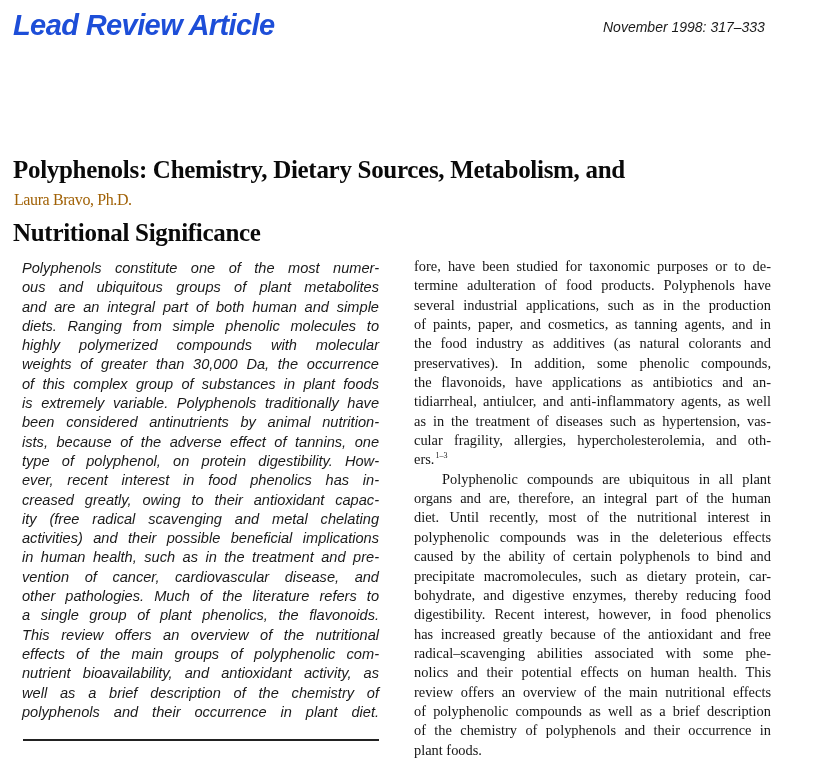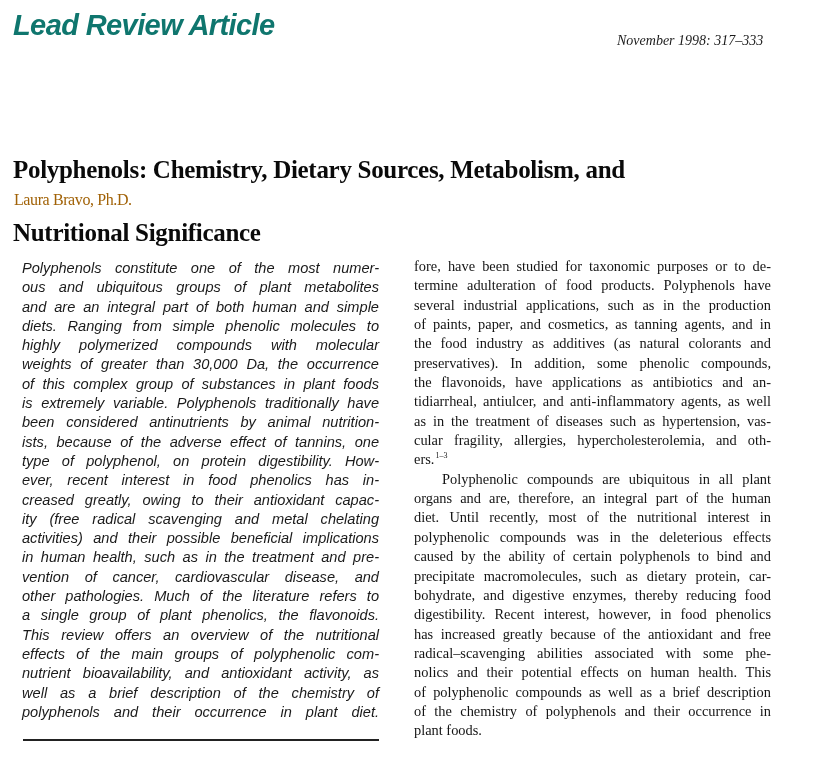--- a/index.html
+++ b/index.html
@@ -16,32 +16,32 @@
     }
     .section-label {
       position: absolute;
       left: 13px;
       top: 9px;
       font-family: "Liberation Sans", sans-serif;
       font-weight: bold;
       font-style: italic;
       font-size: 29px;
       letter-spacing: -0.6px;
-      color: #0f766e;
+      color: #1d4ed8;
       margin: 0;
     }
     .issue-info {
       position: absolute;
       left: 599px;
       top: 15px;
-      font-family: Liberation Serif, serif;
+      font-family: Liberation Sans, sans-serif;
       font-style: italic;
       font-size: 14px;
       color: #1a1a1a;
-      margin: 18px;
+      margin: 4px;
     }
     .article-title {
       position: absolute;
       left: 13px;
       top: 122px;
       width: 780px;
       font-family: "Liberation Serif", serif;
       font-weight: bold;
       font-size: 25px;
       line-height: 31px;
@@ -175,19 +175,20 @@
       <span class="line">organs and are, therefore, an integral part of the human</span>
       <span class="line">diet. Until recently, most of the nutritional interest in</span>
       <span class="line">polyphenolic compounds was in the deleterious effects</span>
       <span class="line">caused by the ability of certain polyphenols to bind and</span>
       <span class="line">precipitate macromolecules, such as dietary protein, car-</span>
       <span class="line">bohydrate, and digestive enzymes, thereby reducing food</span>
       <span class="line">digestibility. Recent interest, however, in food phenolics</span>
       <span class="line">has increased greatly because of the antioxidant and free</span>
       <span class="line">radical–scavenging abilities associated with some phe-</span>
       <span class="line">nolics and their potential effects on human health. This</span>
+      <span class="line">review offers an overview of the main nutritional effects</span>
       <span class="line">of polyphenolic compounds as well as a brief description</span>
       <span class="line">of the chemistry of polyphenols and their occurrence in</span>
       <span class="line last">plant foods.</span>
     </div>
   </div>
 
 </div>
 
 </body></html>

